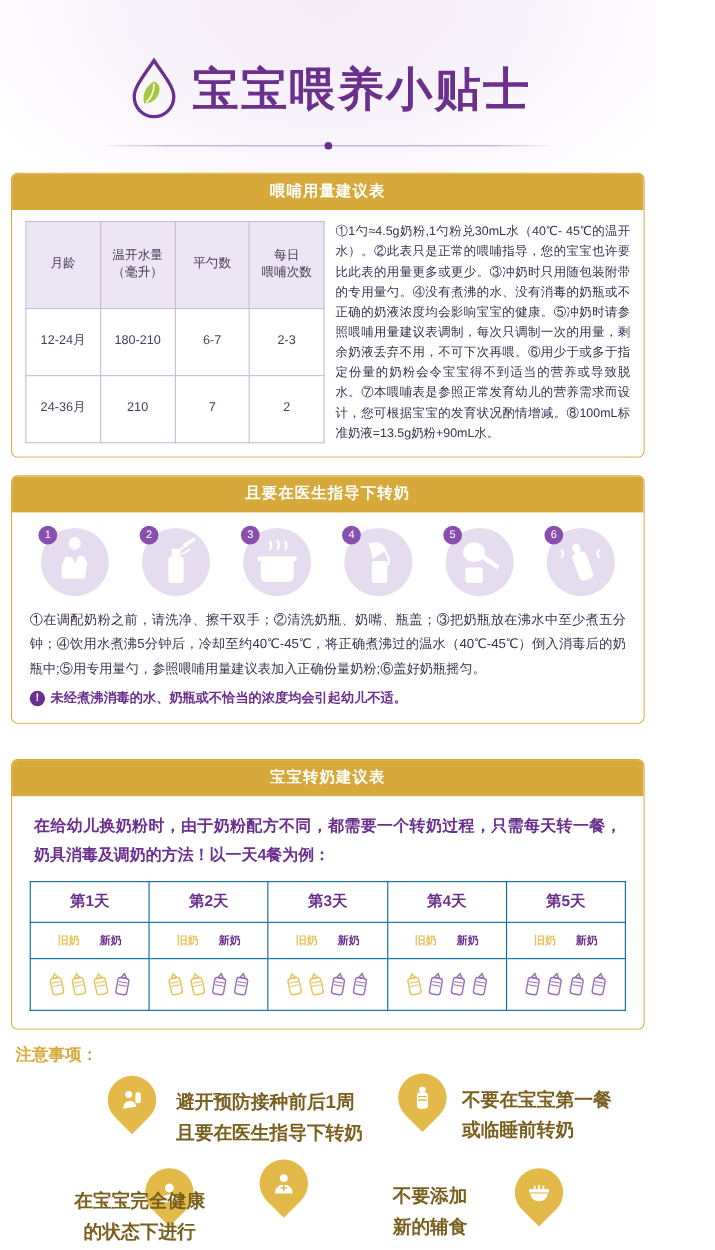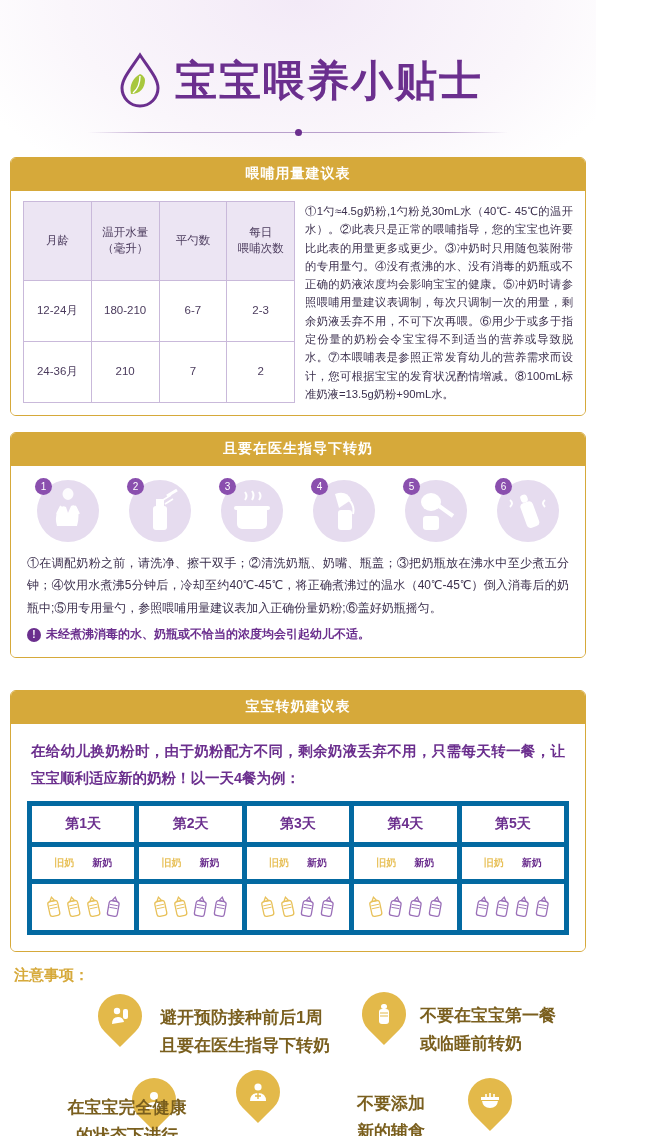--- a/index.html
+++ b/index.html
@@ -216,21 +216,21 @@
     font-weight: bold;
     text-align: justify;
     padding: 0 4px 10px;
   }
   table.switch {
     border-collapse: collapse;
     width: 100%;
     table-layout: fixed;
   }
   table.switch td {
-    border: 5px solid #0369a1;
+    border: 1px solid #0369a1;
     text-align: center;
     vertical-align: middle;
   }
   .day-cell {
     font-size: 14px;
     color: #6b2f8e;
     font-weight: bold;
     height: 34px;
   }
   .legend-cell {
@@ -447,21 +447,21 @@
       <div class="warn">
         <span class="warn-dot">!</span>
         <span>未经煮沸消毒的水、奶瓶或不恰当的浓度均会引起幼儿不适。</span>
       </div>
     </div>
   </div>
 
   <div class="panel sec3">
     <div class="panel-head">宝宝转奶建议表</div>
     <div class="sec3-body">
-      <div class="sec3-lead">在给幼儿换奶粉时，由于奶粉配方不同，剩余奶液丢弃不用，只需每天转一餐，让宝宝顺利适应新的奶粉！以一天4餐为例：</div>
+      <div class="sec3-lead">在给幼儿换奶粉时，由于奶粉配方不同，都需要一个转奶过程，只需每天转一餐，奶具消毒及调奶的方法！以一天4餐为例：</div>
       <table class="switch">
         <tbody>
             <tr>
           <td class="day-cell">第1天</td>
           <td class="day-cell">第2天</td>
           <td class="day-cell">第3天</td>
           <td class="day-cell">第4天</td>
           <td class="day-cell">第5天</td>
         </tr>
         <tr>

